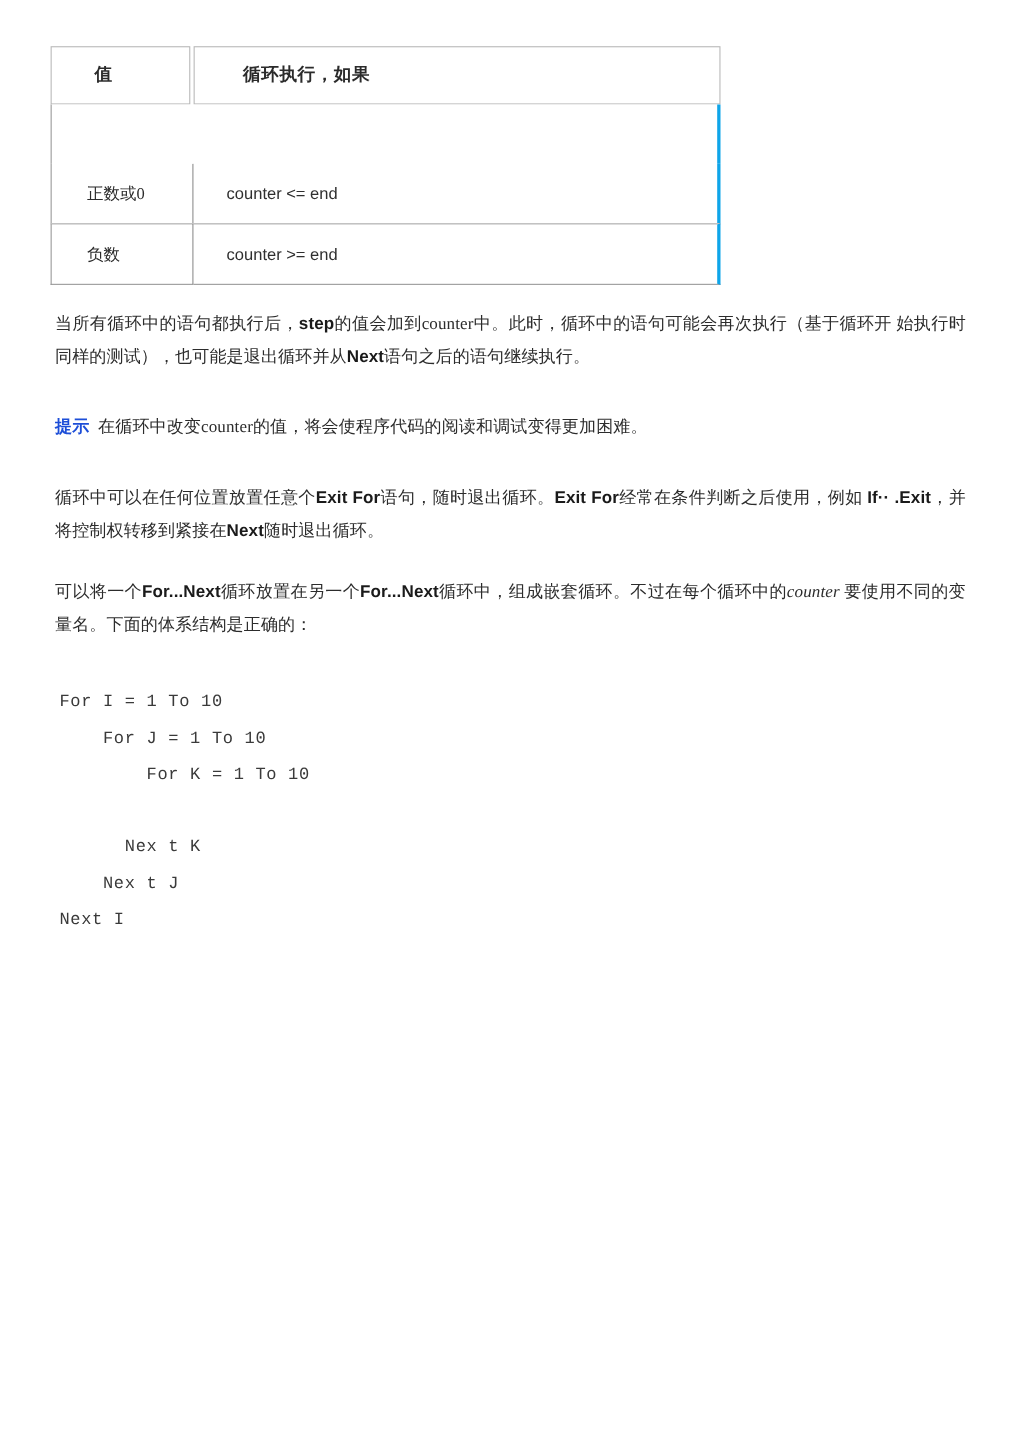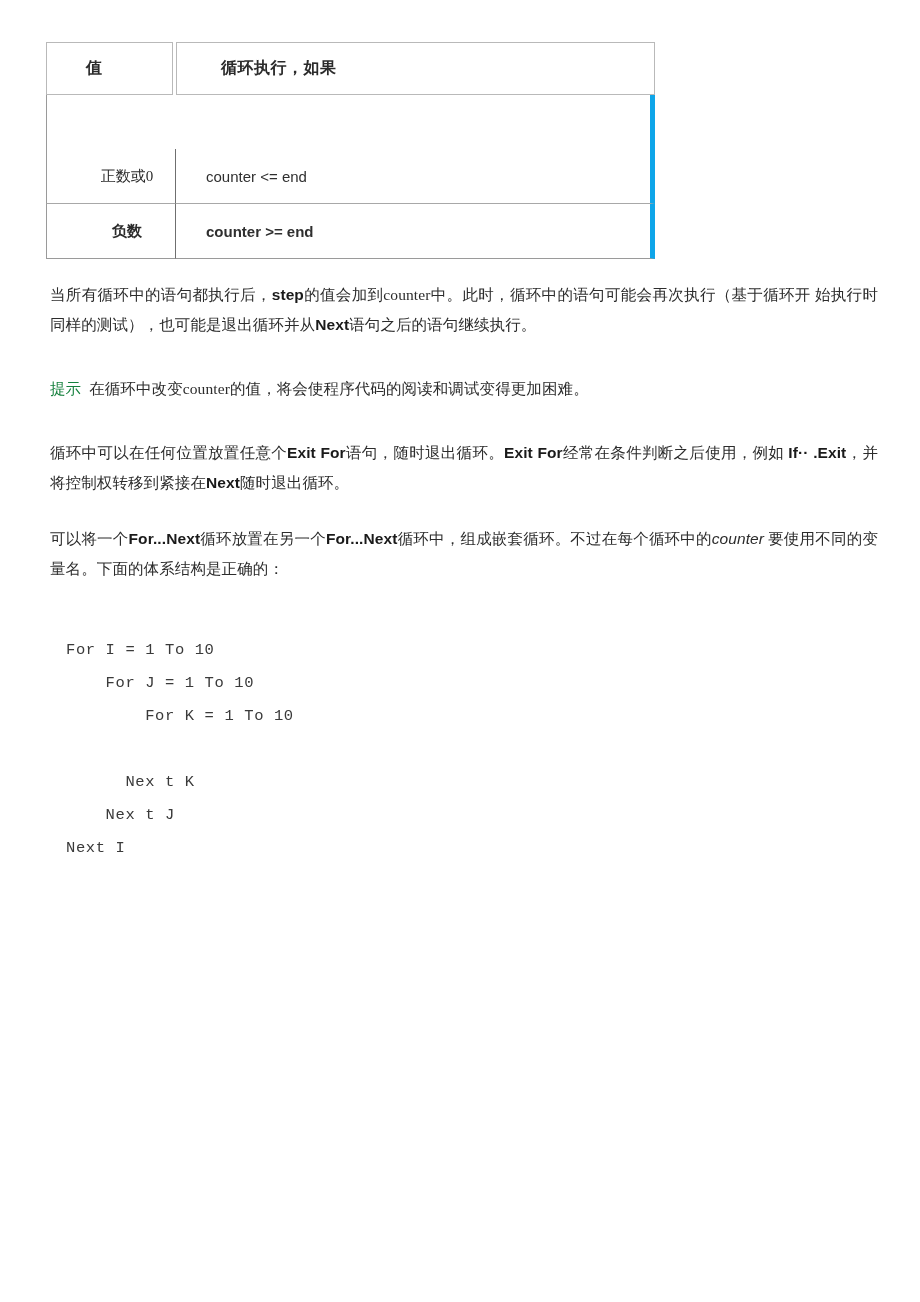--- a/index.html
+++ b/index.html
@@ -81,39 +81,38 @@
   }
 
   table.spec tbody td {
     height: 54px;
     padding: 0;
     vertical-align: middle;
     font-size: 15px;
     color: #2b2b2b;
     background: #ffffff;
     border-left: 1px solid #9a9a9a;
-    border-right: 5px solid #0ea5e9;
+    border-right: 3px solid #0ea5e9;
   }
   table.spec tbody td.cell-v {
     border-right: 1px solid #6f6f6f;
-    text-align: center;
+    text-align: left;
     padding-left: 32px;
     font-family: "Liberation Serif", "DejaVu Serif", serif;
     font-size: 15px;
   }
   table.spec tbody td.cell-c {
     border-left: none;
     padding-left: 30px;
     font-family: "Liberation Sans", "DejaVu Sans", sans-serif;
     font-size: 15px;
     color: #2f2f2f;
   }
   table.spec tbody tr.row-2 td {
     border-top: 1px solid #a8a8a8;
-    font-weight: bold;
   }
   table.spec tbody tr.last td {
     border-bottom: 1px solid #9a9a9a;
   }
 
   
   .content {
     position: absolute;
     left: 50px;
     top: 280px;
@@ -131,31 +130,31 @@
   .gap-lg { height: 34px; }
   .gap-md { height: 26px; }
 
   b, .b {
     font-family: "Liberation Sans", "DejaVu Sans", sans-serif;
     font-weight: 700;
     color: #1a1a1a;
   }
   i, .i {
     font-style: italic;
-    font-family: Liberation Sans, sans-serif;
+    font-family: Liberation Serif, serif;
   }
   .lbl {
     font-family: "Liberation Serif", "DejaVu Serif", serif;
-    font-weight: 400;
-    color: #15803d;
+    font-weight: 700;
+    color: #1d4ed8;
   }
 
   
   pre.code {
-    margin: 16px;
+    margin: 4px;
     font-family: "Liberation Mono", "DejaVu Sans Mono", monospace;
     font-size: 15.5px;
     line-height: 33px;
     color: #3a3a3a;
     white-space: pre;
     letter-spacing: 0.6px;
   }
 </style>
 </head>
 <body>

